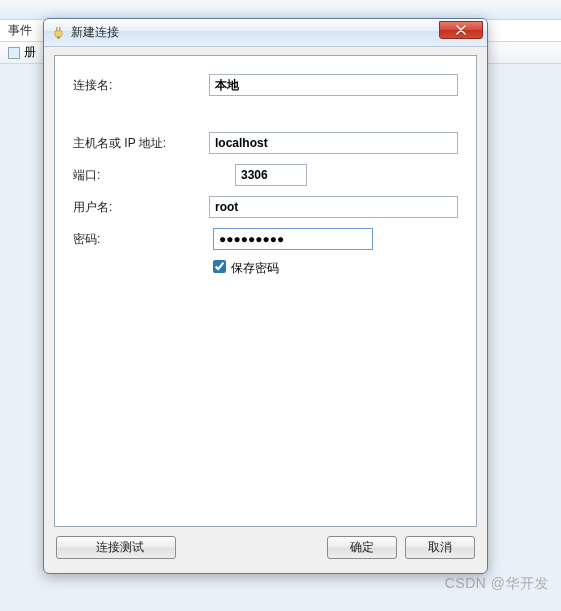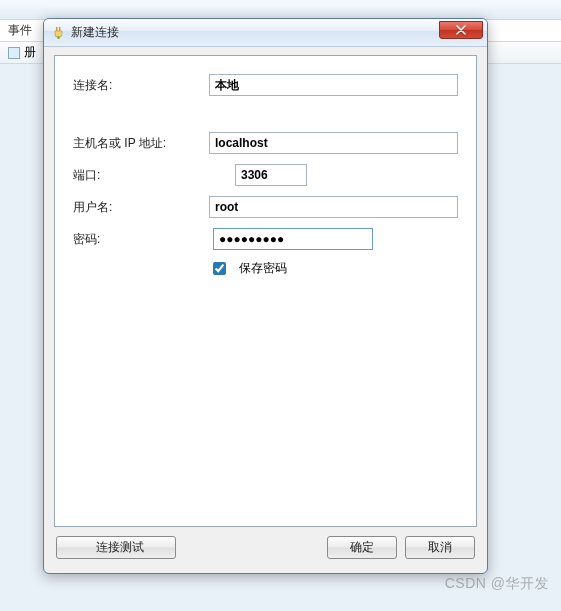--- a/index.html
+++ b/index.html
@@ -137,24 +137,23 @@
   font-family: inherit;
   font-size: 12px;
   background: #fff;
   font-weight: bold;
 }
 .w-wide { width: 256px; }
 .w-port { width: 72px; margin-left: 22px; }
 .w-pass { width: 160px; border-color: #6b9bd1; }
 .check-row {
   display: flex;
-  align-items: center;
   margin-left: 140px;
   margin-top: 2px;
-  gap: 13px;
+  gap: 5px;
 }
 .check-row input[type=checkbox] {
   width: 13px; height: 13px;
   accent-color: #2a7ab0;
 }
 .footer {
   height: 40px;
   display: flex;
   align-items: center;
   padding: 0 2px;

